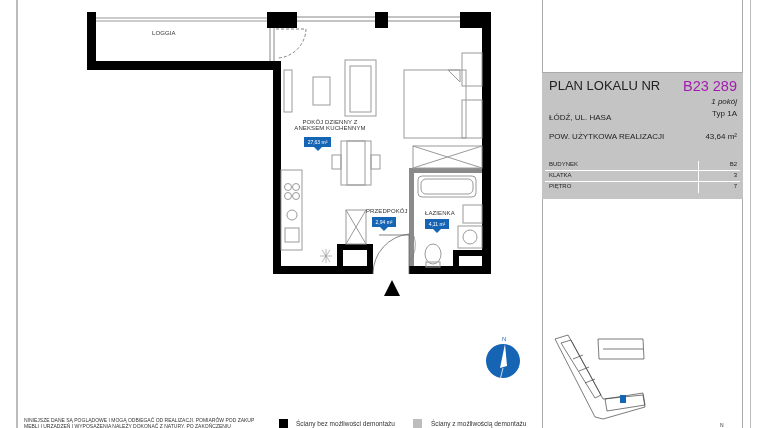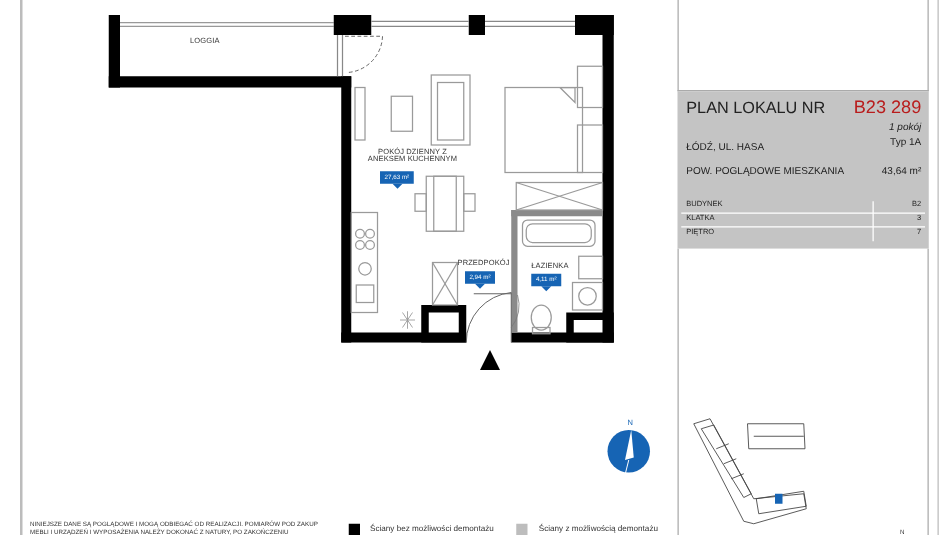--- a/index.html
+++ b/index.html
@@ -2,21 +2,21 @@
 <html><head>
   <meta charset="utf-8">
   <style>
     html,body{margin:0;padding:0;background:#fff;}
     body{width:760px;height:428px;position:relative;overflow:hidden;font-family:"Liberation Sans",sans-serif;color:#222;}
     .abs{position:absolute;}
     .vline{position:absolute;top:0;bottom:0;width:2px;background:#bcbcbc;}
     .panel{position:absolute;left:542px;width:201px;border:1px solid #aaa;box-sizing:border-box;background:#fff;}
     .info{position:absolute;left:542px;top:73px;width:201px;height:126px;background:#c4c4c4;box-sizing:border-box;}
     .info .title{position:absolute;left:7px;top:5px;font-size:13px;color:#222;}
-    .info .code{position:absolute;right:6px;top:5px;font-size:14.5px;color:#b91c1c;}
+    .info .code{position:absolute;right:6px;top:5px;font-size:14.5px;color:#a21caf;}
     .info .addr{position:absolute;left:7px;top:40px;font-size:8px;}
     .info .rooms{position:absolute;right:6px;top:24px;font-size:8px;font-style:italic;}
     .info .type{position:absolute;right:6px;top:36px;font-size:8px;}
     .info .arealbl{position:absolute;left:7px;top:59px;font-size:8px;}
     .info .areaval{position:absolute;right:6px;top:59px;font-size:8px;}
     .info .row{position:absolute;left:7px;right:6px;height:11px;font-size:6px;line-height:11px;}
     .info .row .v{position:absolute;right:0;top:0;}
     .info .sep{position:absolute;left:3px;right:3px;height:1px;background:#fff;}
     .info .vsep{position:absolute;left:156px;top:88px;width:1px;height:32px;background:#fff;}
     .label{position:absolute;font-size:6px;color:#333;text-align:center;letter-spacing:0.1px;}
@@ -147,21 +147,21 @@
 <div class="tag" style="left:425px;top:219px;width:24px;">4,11 m²</div>
 <div class="label" style="left:502px;top:336px;font-size:6px;color:#1664b4;">N</div>
 
 <div class="panel" style="top:0;height:73px;border-top:none;"></div>
 <div class="info">
   <div class="title">PLAN LOKALU NR</div>
   <div class="code">B23 289</div>
   <div class="addr">ŁÓDŹ, UL. HASA</div>
   <div class="rooms">1 pokój</div>
   <div class="type">Typ 1A</div>
-  <div class="arealbl">POW. POGLĄDOWE MIESZKANIA</div>
+  <div class="arealbl">POW. UŻYTKOWA REALIZACJI</div>
   <div class="areaval">43,64 m²</div>
   <div class="row" style="top:86px;">
     <span>BUDYNEK</span>
     <span class="v">B2</span>
   </div>
   <div class="sep" style="top:97px;"></div>
   <div class="row" style="top:97px;">
     <span>KLATKA</span>
     <span class="v">3</span>
   </div>

